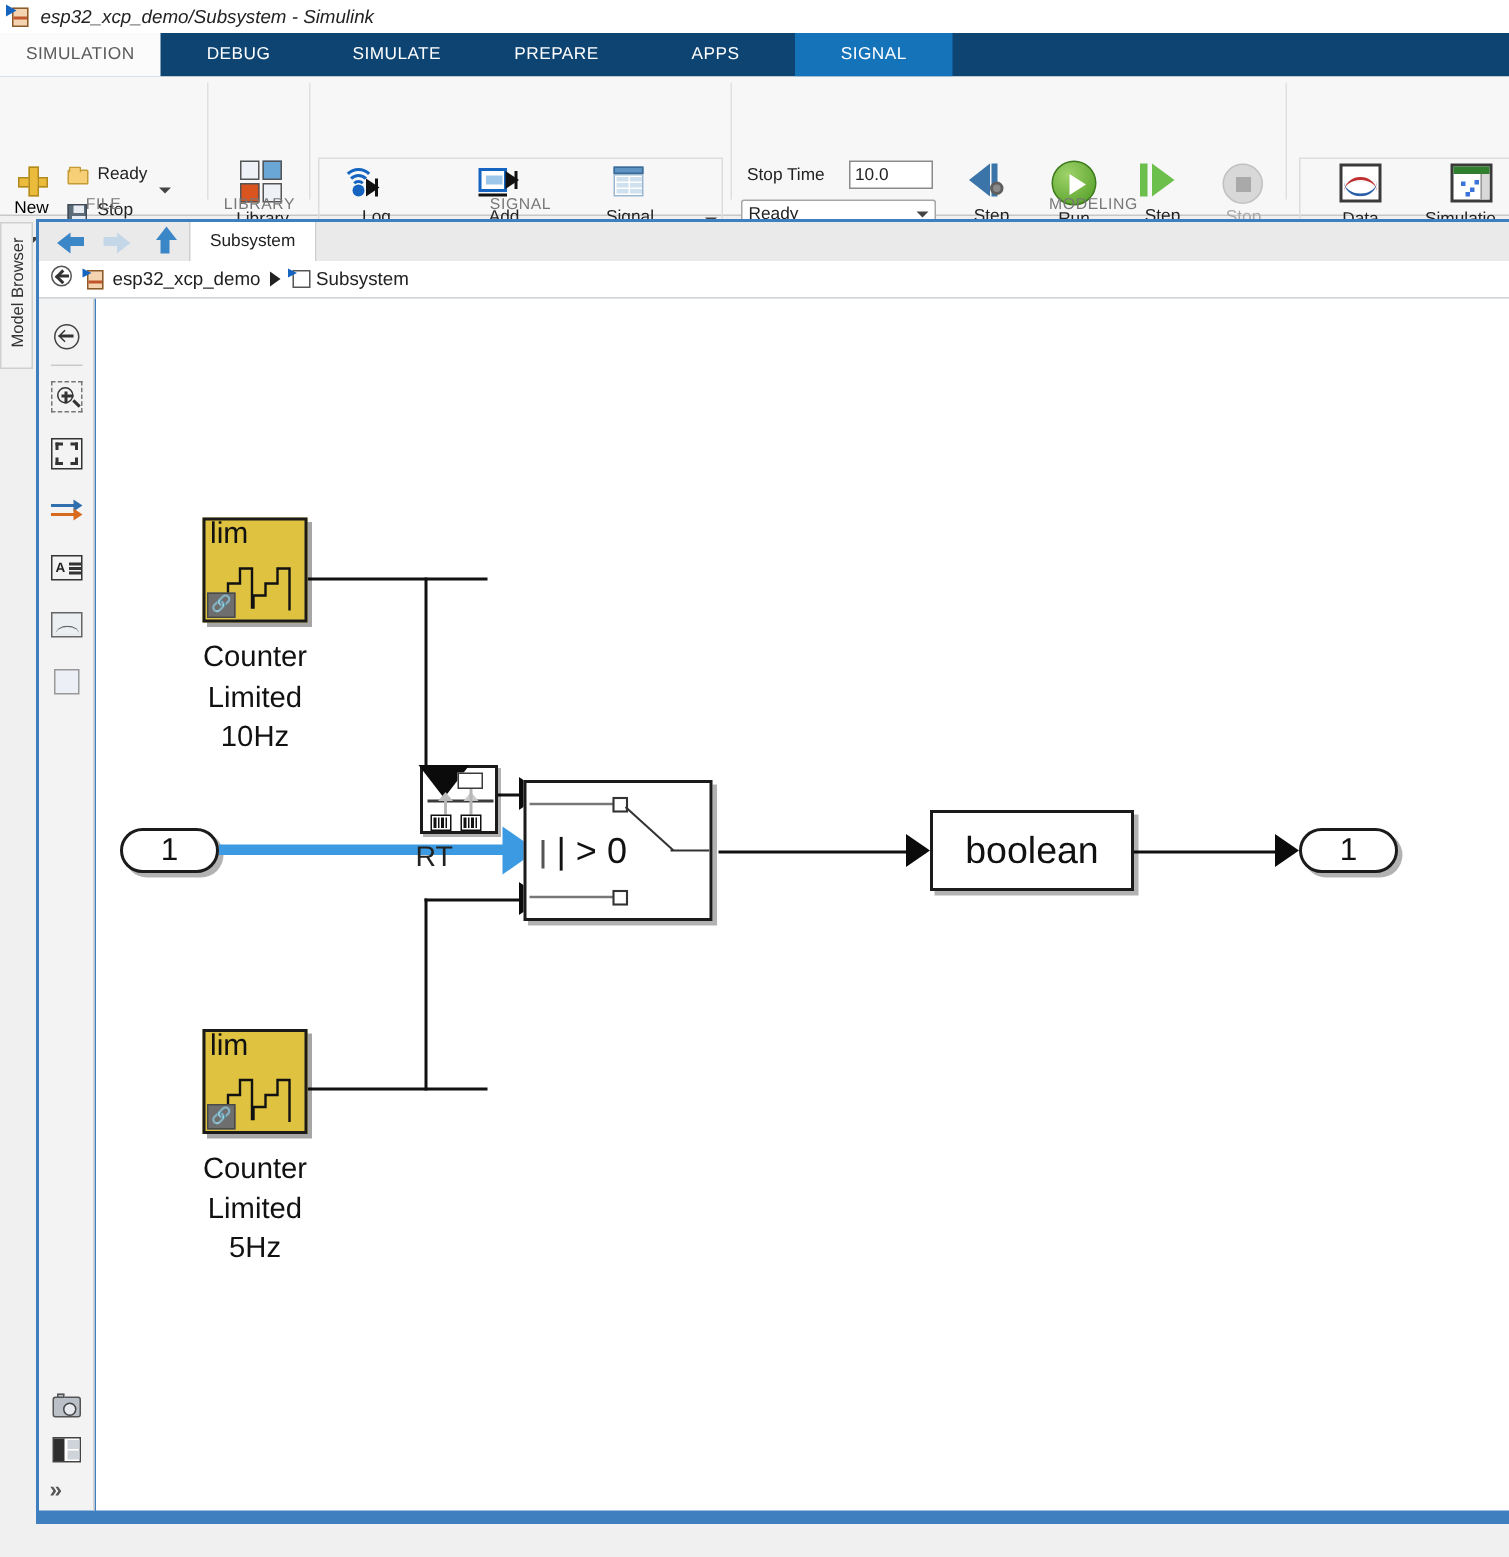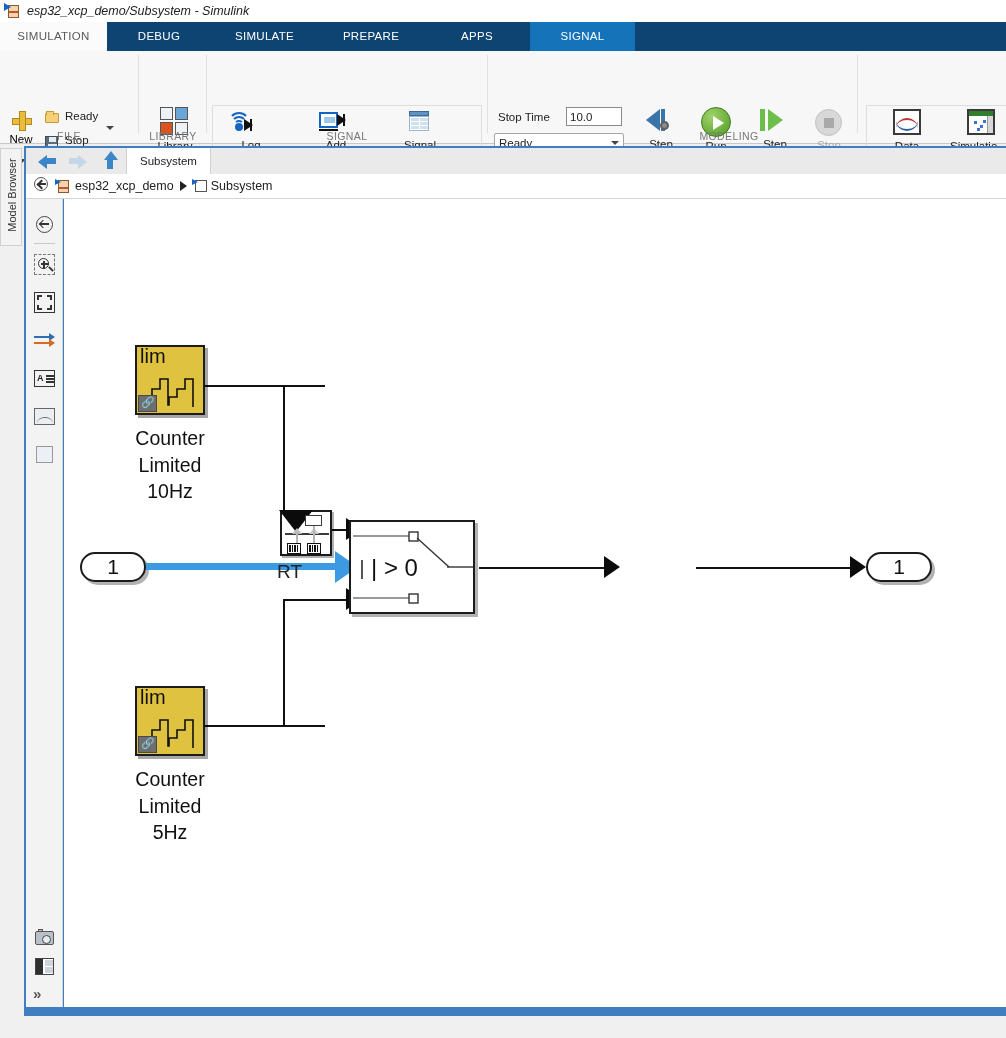--- a/index.html
+++ b/index.html
@@ -709,20 +709,21 @@
         <line x1="2" y1="14" x2="62" y2="14" stroke="#777" stroke-width="1.6"></line>
         <rect x="58" y="10" width="9" height="9" fill="#fff" stroke="#333" stroke-width="1.4"></rect>
         <line x1="66" y1="16" x2="98" y2="45" stroke="#333" stroke-width="1.4"></line>
         <line x1="96" y1="45" x2="122" y2="45" stroke="#333" stroke-width="1.4"></line>
         <line x1="2" y1="76" x2="62" y2="76" stroke="#777" stroke-width="1.6"></line>
         <rect x="58" y="72" width="9" height="9" fill="#fff" stroke="#333" stroke-width="1.4"></rect>
       </svg>
     </div>
 
     <div class="atip" style="left:540px; top:357px;"></div>
+    <div class="blk boolblk" style="left:556px; top:341px;">boolean</div>
 
     <div class="atip" style="left:786px; top:357px;"></div>
     <div class="blk portblk" style="left:802px; top:353px;">1</div>
 
   </div>
 
 
 </div>
 
 </body></html>

